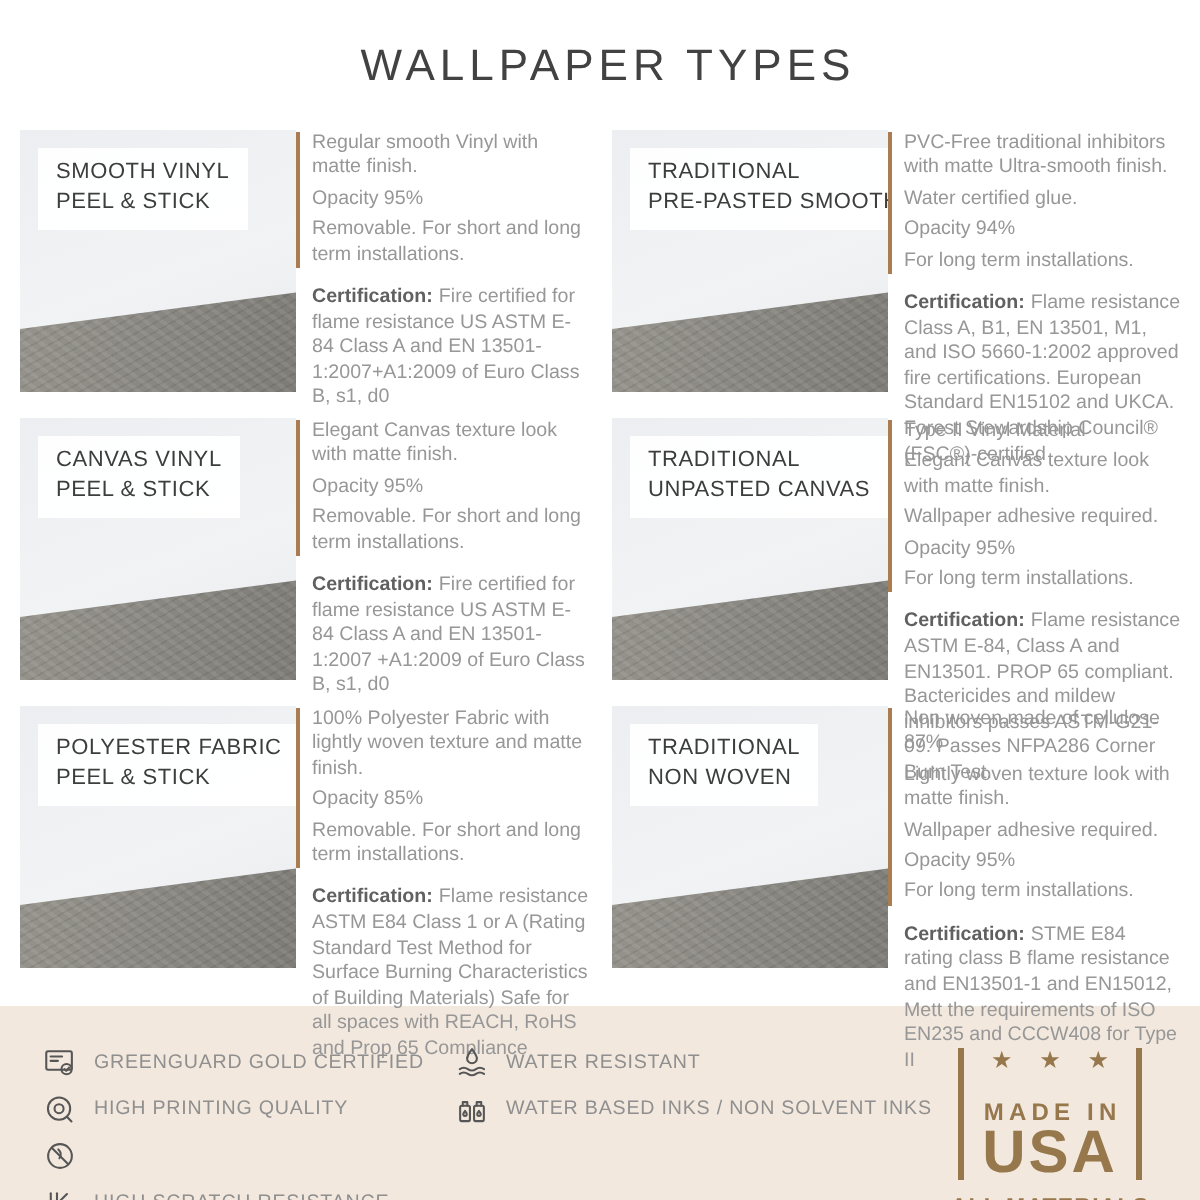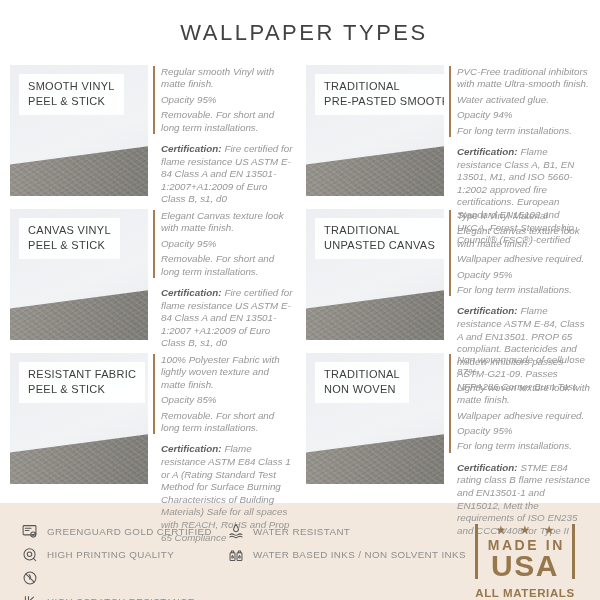--- a/index.html
+++ b/index.html
@@ -24,43 +24,43 @@
   .floor{position:absolute;inset:0;
     clip-path:polygon(0 76%,100% 62%,100% 100%,0 100%);
     background:
       repeating-linear-gradient(37deg,rgba(255,255,255,.07) 0 2px,transparent 2px 5px),
       repeating-linear-gradient(-29deg,rgba(0,0,0,.07) 0 1px,transparent 1px 4px),
       linear-gradient(100deg,#98958f,#7e7c76);}
   .photo-label{position:absolute;top:9px;left:9px;background:rgba(255,255,255,.94);
     padding:6px 9px 7px 9px;display:flex;flex-direction:column;gap:2px;}
   .photo-label span{font-size:11px;line-height:13px;letter-spacing:.3px;
     color:var(--txt-dark);font-weight:400;white-space:nowrap;}
-  .info{flex:1;padding-left:5px;padding-top:1px;font-style:italic;}
+  .info{flex:1;padding-top:1px;}
   .desc{border-left:2px solid var(--accent);padding-left:6px;}
   .desc p{margin:0 0 3px 0;font-size:9.8px;line-height:12.4px;color:var(--txt-gray);}
   .desc p:last-child{margin-bottom:0;}
   .cert{margin:9px 0 0 0;padding-left:8px;font-size:9.8px;line-height:12.6px;color:var(--txt-gray);}
   .cert strong{color:#606060;font-weight:700;margin-right:3px;}
   
   .footer{height:97px;margin-top:6px;background:var(--footer-bg);
     display:flex;align-items:flex-start;padding:20px 20px 0 22px;}
   .feat-col{display:flex;flex-direction:column;gap:7.5px;}
   .feat-col.left{width:206px;}
   .feat-col.middle{width:242px;}
   .feat{display:flex;align-items:center;gap:9px;}
   .feat svg{flex:0 0 16px;stroke:#565656;fill:none;stroke-width:1.1;
     stroke-linecap:round;stroke-linejoin:round;}
   .feat span{font-size:9.8px;letter-spacing:.4px;color:#8f8f8f;}
   .badge-wrap{flex:1;display:flex;flex-direction:column;align-items:center;padding-top:1px;}
   .badge{display:flex;align-items:stretch;gap:7px;color:var(--badge);}
   .badge .bar{width:3.5px;background:var(--badge);}
   .badge-center{display:flex;flex-direction:column;align-items:center;}
   .stars{font-size:12px;letter-spacing:5px;line-height:13px;text-indent:5px;}
-  .made-in{font-size:14px;font-weight:600;letter-spacing:2.6px;line-height:14px;
-    margin-top:1px;text-indent:2.6px;}
+  .made-in{font-size:12px;font-weight:600;letter-spacing:2.6px;line-height:14px;
+    margin-top:12px;text-indent:2.6px;}
   .usa{font-size:30px;font-weight:800;letter-spacing:1.5px;line-height:27px;}
   .tagline{margin-top:7px;text-align:center;color:var(--badge);
     font-size:11.5px;font-weight:700;letter-spacing:.6px;line-height:15px;}
 </style>
 </head>
 <body>
 
 <div class="header">
   <div class="page-title">WALLPAPER TYPES</div>
 </div>
@@ -92,21 +92,21 @@
     <div class="photo">
       <div class="floor"></div>
       <div class="photo-label">
         <span>TRADITIONAL</span>
         <span>PRE-PASTED SMOOTH</span>
       </div>
     </div>
     <div class="info">
       <div class="desc">
         <p>PVC-Free traditional inhibitors with matte Ultra-smooth finish.</p>
-        <p>Water activated glue.</p>
+        <p>Water certified glue.</p>
         <p>Opacity 94%</p>
         <p>For long term installations.</p>
 
       </div>
       <p class="cert">
         <strong>Certification:</strong><span>Flame resistance Class A, B1, EN 13501, M1, and ISO 5660-1:2002 approved fire certifications. European Standard EN15102 and UKCA. Forest Stewardship Council® (FSC®)-certified</span>
       </p>
     </div>
   </section>
 
@@ -150,21 +150,21 @@
       <p class="cert">
         <strong>Certification:</strong><span>Flame resistance ASTM E-84, Class A and EN13501. PROP 65 compliant. Bactericides and mildew inhibitors passes ASTM-G21-09. Passes NFPA286 Corner Burn Test.</span>
       </p>
     </div>
   </section>
 
   <section class="panel">
     <div class="photo">
       <div class="floor"></div>
       <div class="photo-label">
-        <span>RESISTANT FABRIC</span>
+        <span>POLYESTER FABRIC</span>
         <span>PEEL &amp; STICK</span>
       </div>
     </div>
     <div class="info">
       <div class="desc">
         <p>100% Polyester Fabric with lightly woven texture and matte finish.</p>
         <p>Opacity 85%</p>
         <p>Removable.  For short and long term installations.</p>
 
       </div>

